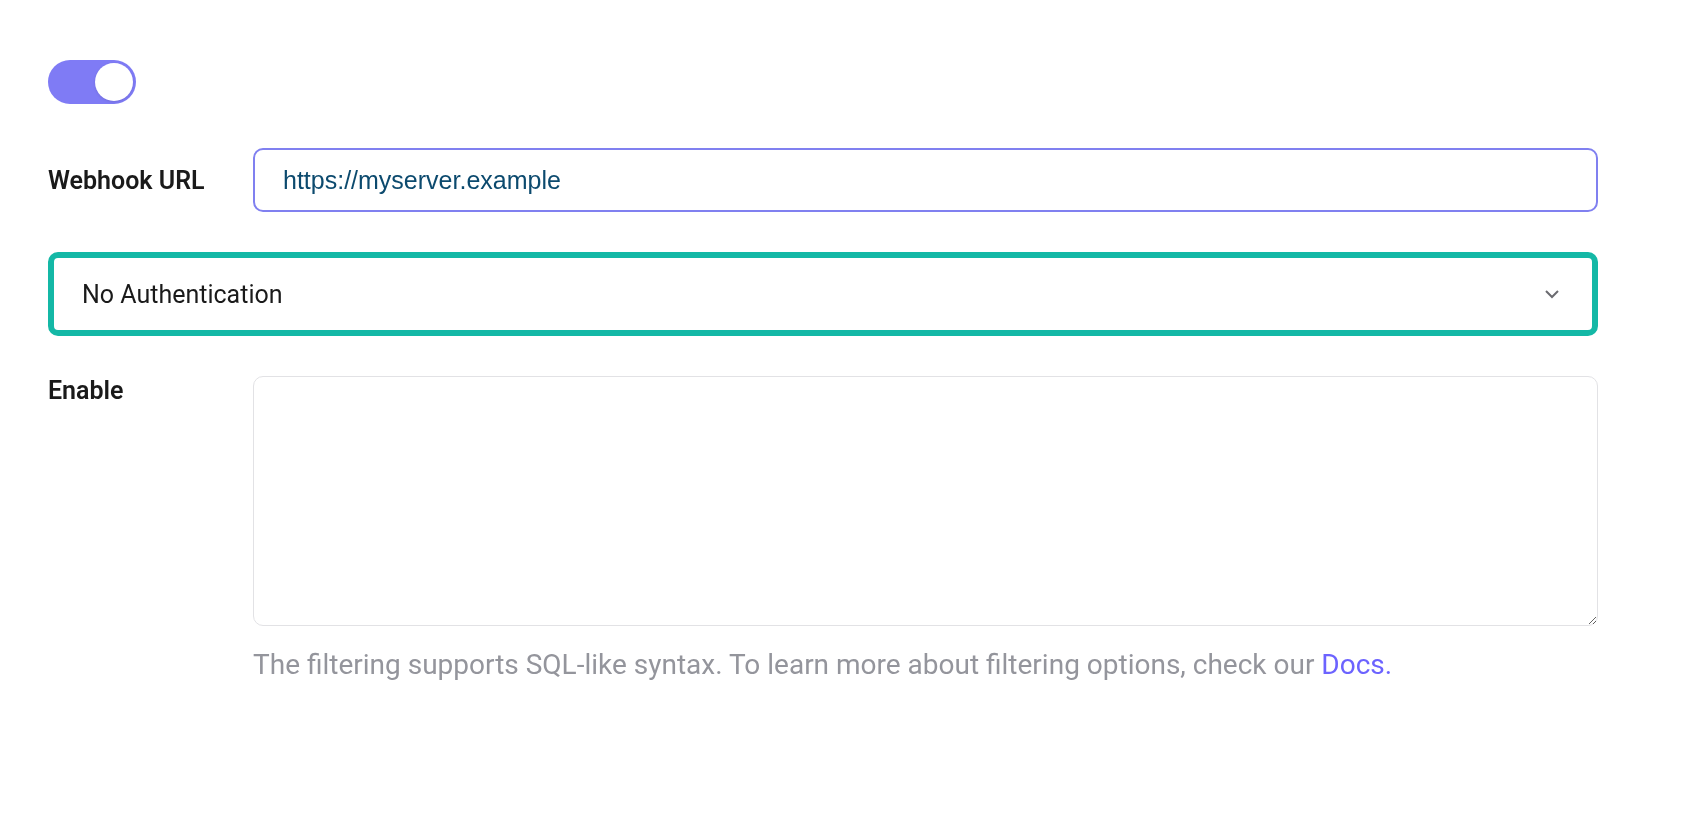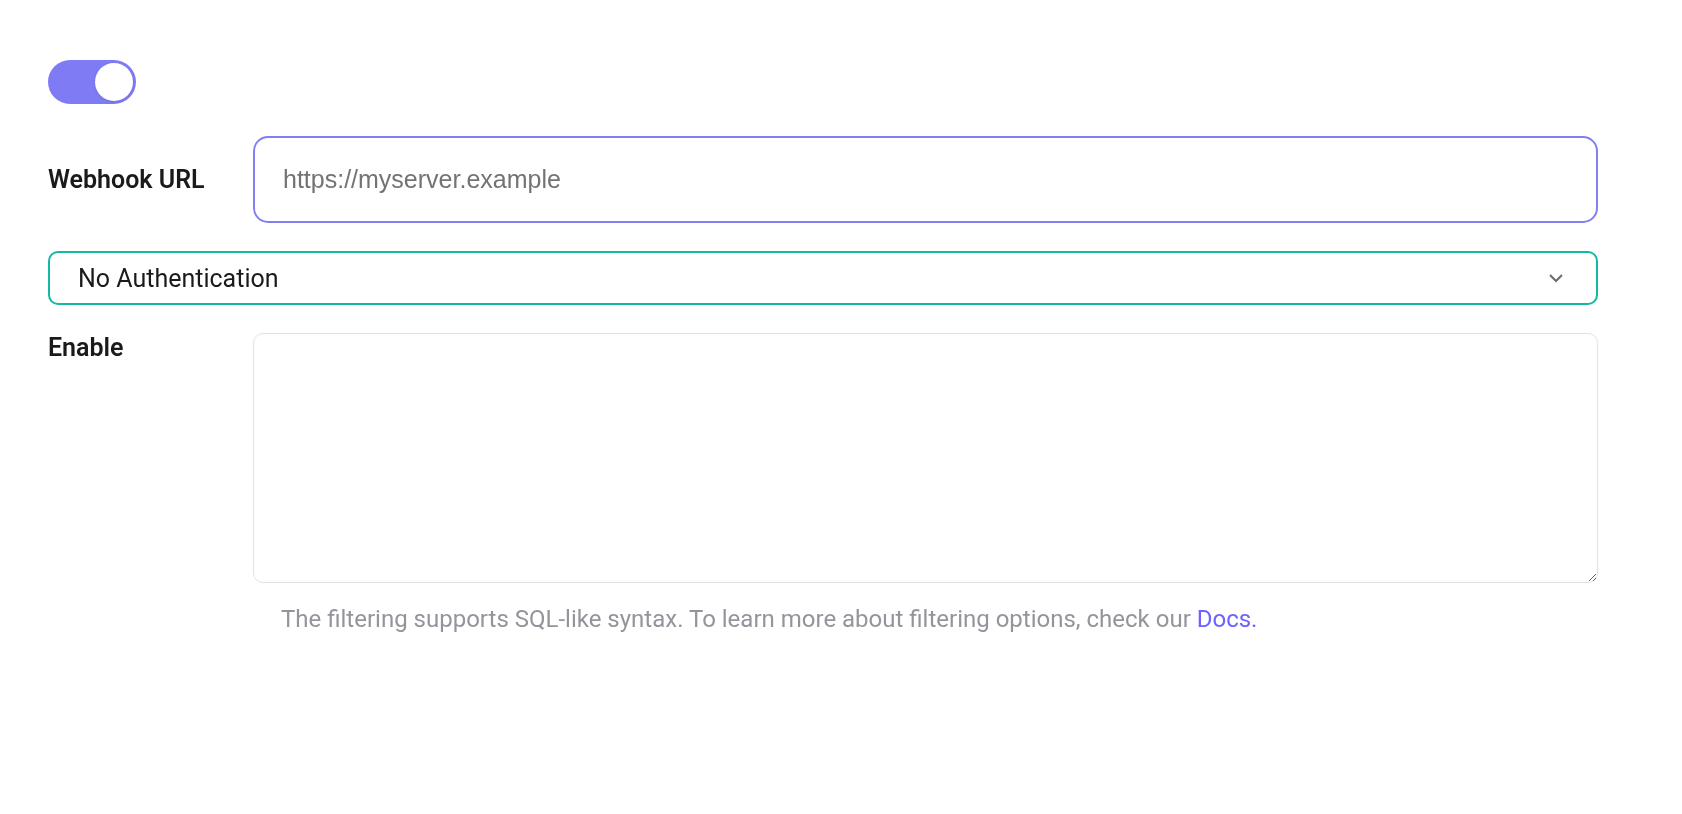--- a/index.html
+++ b/index.html
@@ -18,21 +18,21 @@
       gap: 40px;
       max-width: 1550px;
     }
     .left-col {
       flex: 0 0 730px;
     }
     .right-col {
       flex: 1;
       display: flex;
       flex-direction: column;
-      gap: 28px;
+      gap: 40px;
     }
     .section-title {
       font-size: 27px;
       font-weight: 700;
       color: #1a1a1a;
       margin-bottom: 16px;
     }
     .section-desc {
       font-size: 24px;
       color: #94959c;
@@ -71,37 +71,37 @@
       font-weight: 600;
       color: #1a1a1a;
     }
     .form-input-wrap {
       flex: 1;
       display: flex;
       flex-direction: column;
     }
     .text-input {
       width: 100%;
-      height: 87px;
+      height: 64px;
       border: 2px solid #8080f0;
-      border-radius: 15px;
+      border-radius: 10px;
       padding: 0 28px;
       font-size: 25px;
-      color: #737373;
+      color: #0c4a6e;
       outline: none;
       background: #ffffff;
     }
     .select-wrap {
       position: relative;
       width: 100%;
     }
     .select-box {
       width: 100%;
-      height: 54px;
-      border: 2px solid #14b8a6;
+      height: 84px;
+      border: 6px solid #14b8a6;
       border-radius: 10px;
       padding: 0 28px;
       font-size: 25px;
       color: #1a1a1a;
       background: #ffffff;
       display: flex;
       align-items: center;
       justify-content: space-between;
       cursor: pointer;
     }
@@ -124,25 +124,24 @@
       border-radius: 10px;
       padding: 18px 24px;
       font-size: 24px;
       font-family: inherit;
       color: #1a1a1a;
       outline: none;
       background: #ffffff;
       resize: both;
     }
     .help-text {
-      font-size: 24px;
+      font-size: 28px;
       color: #94959c;
       line-height: 1.5;
       margin-top: 18px;
-      margin-left: 28px;
     }
     .help-link {
       color: #6c63ff;
       text-decoration: none;
       cursor: pointer;
     }
   </style>
 </head>
 <body>
 

